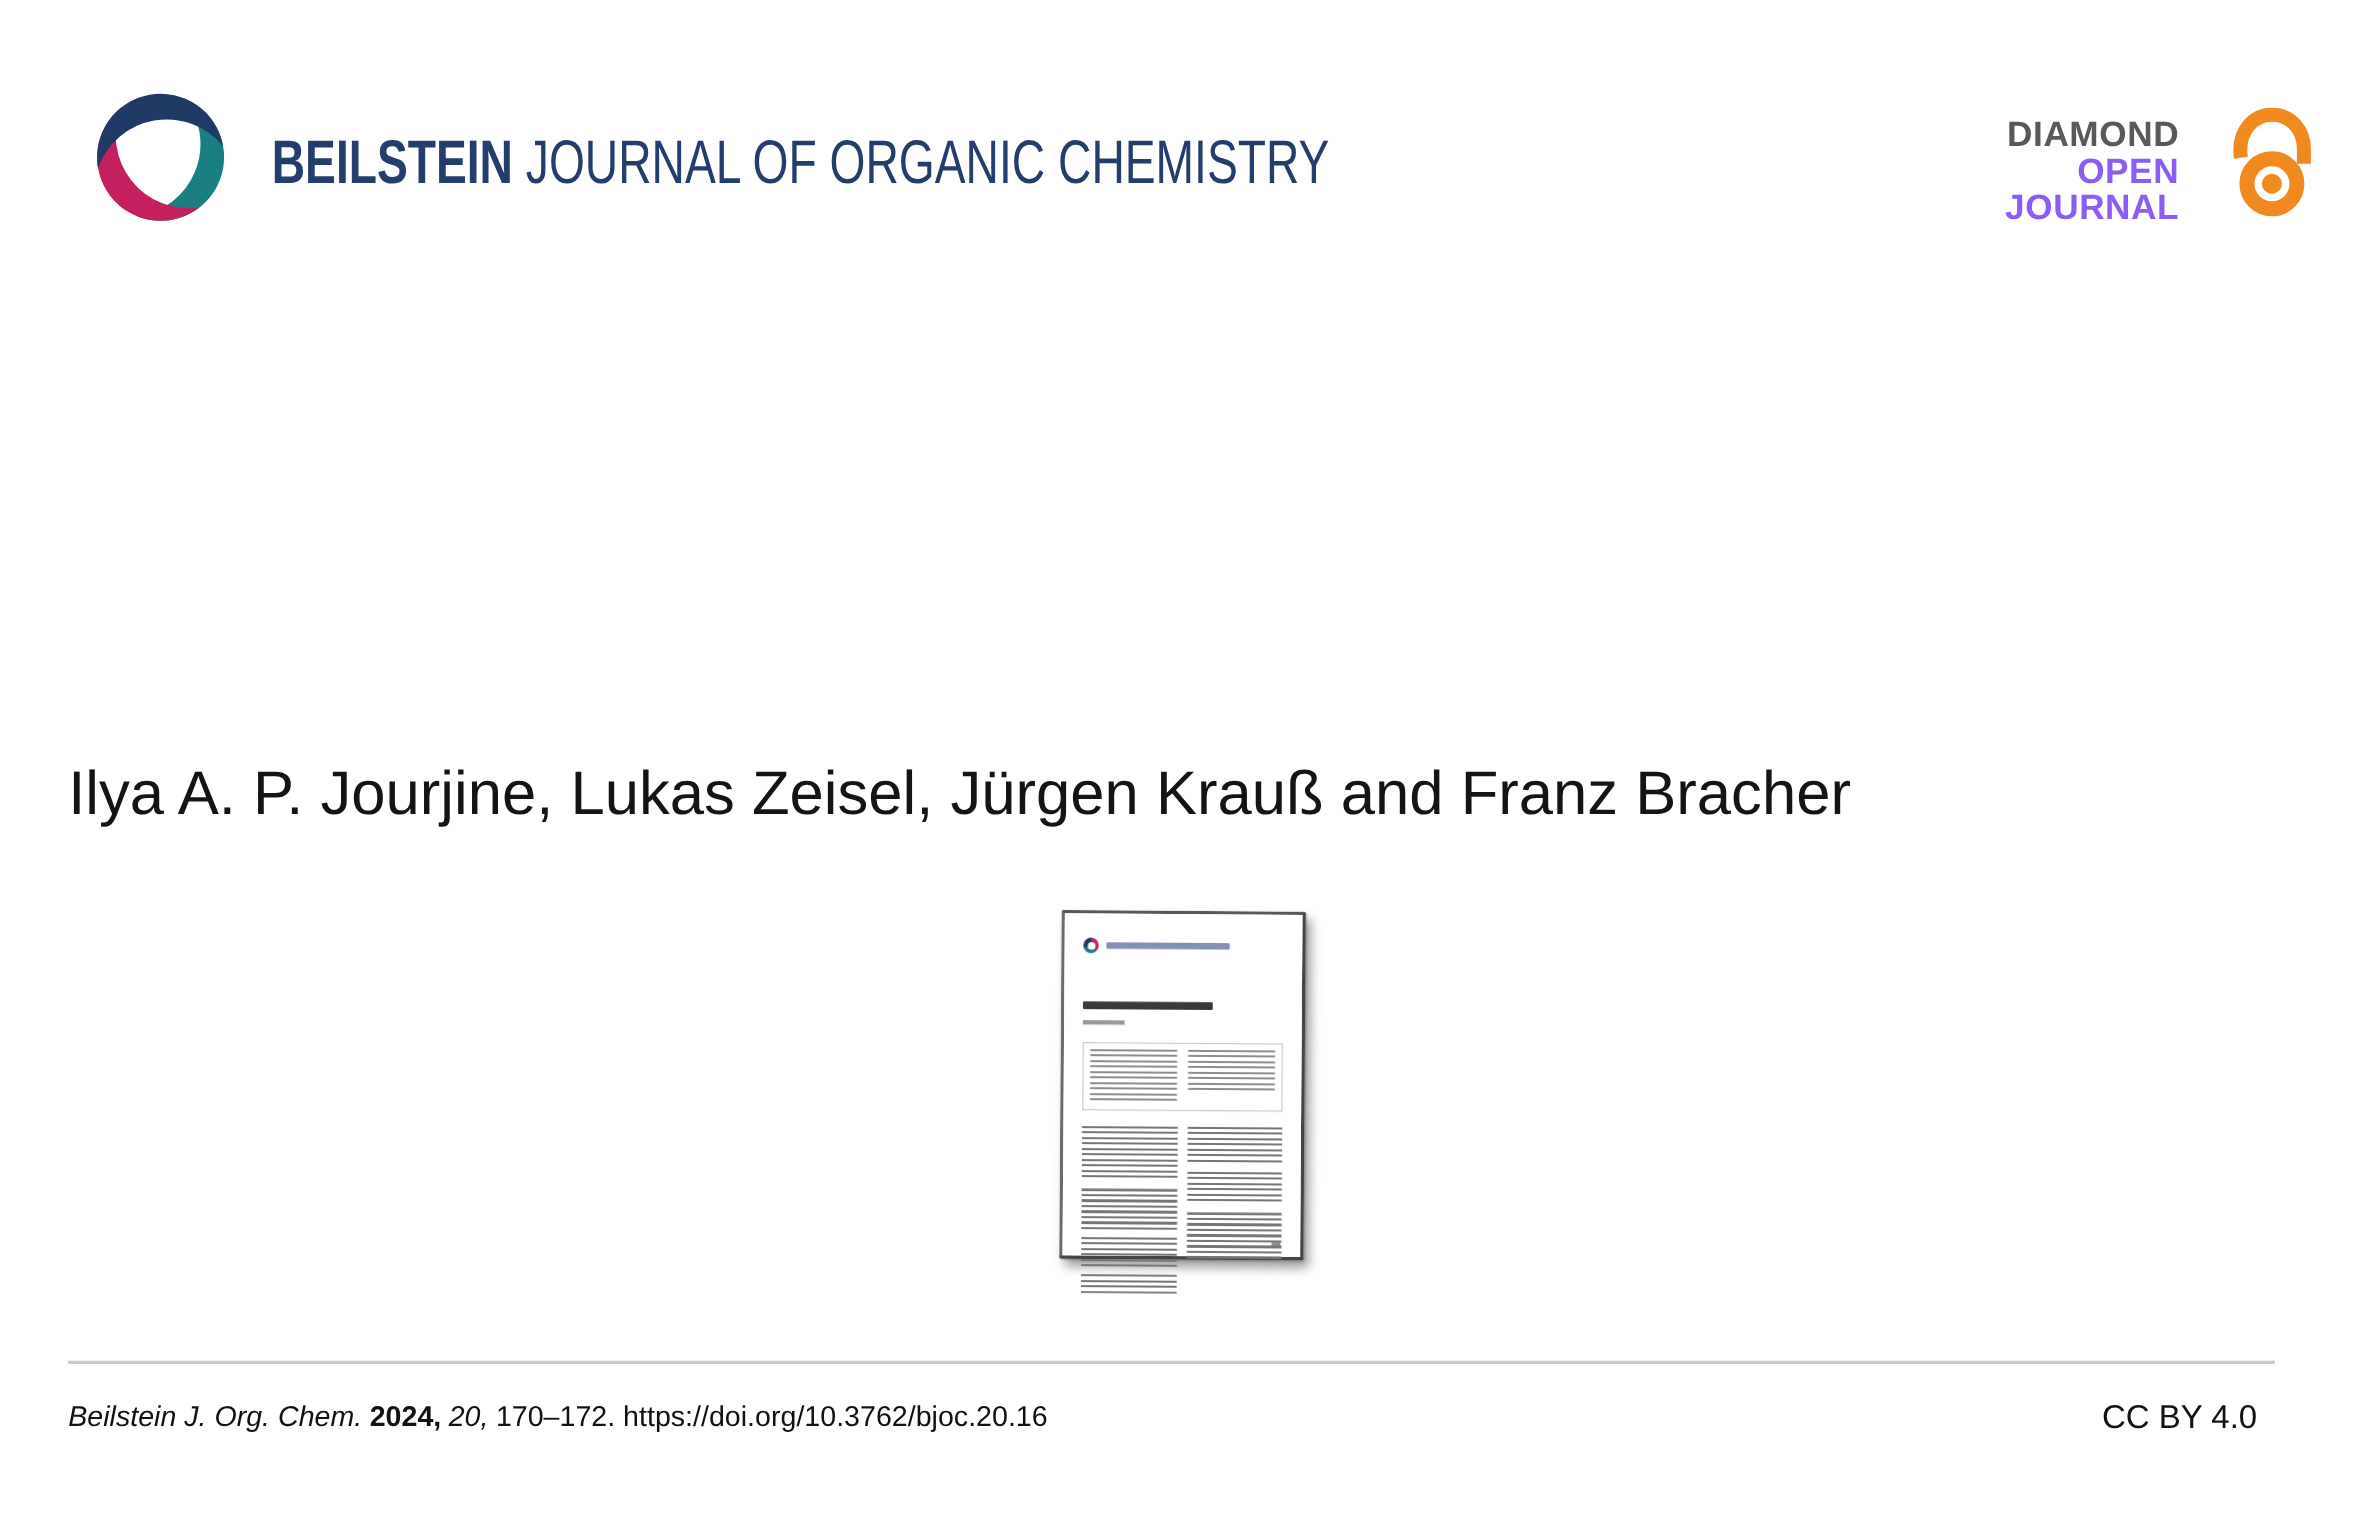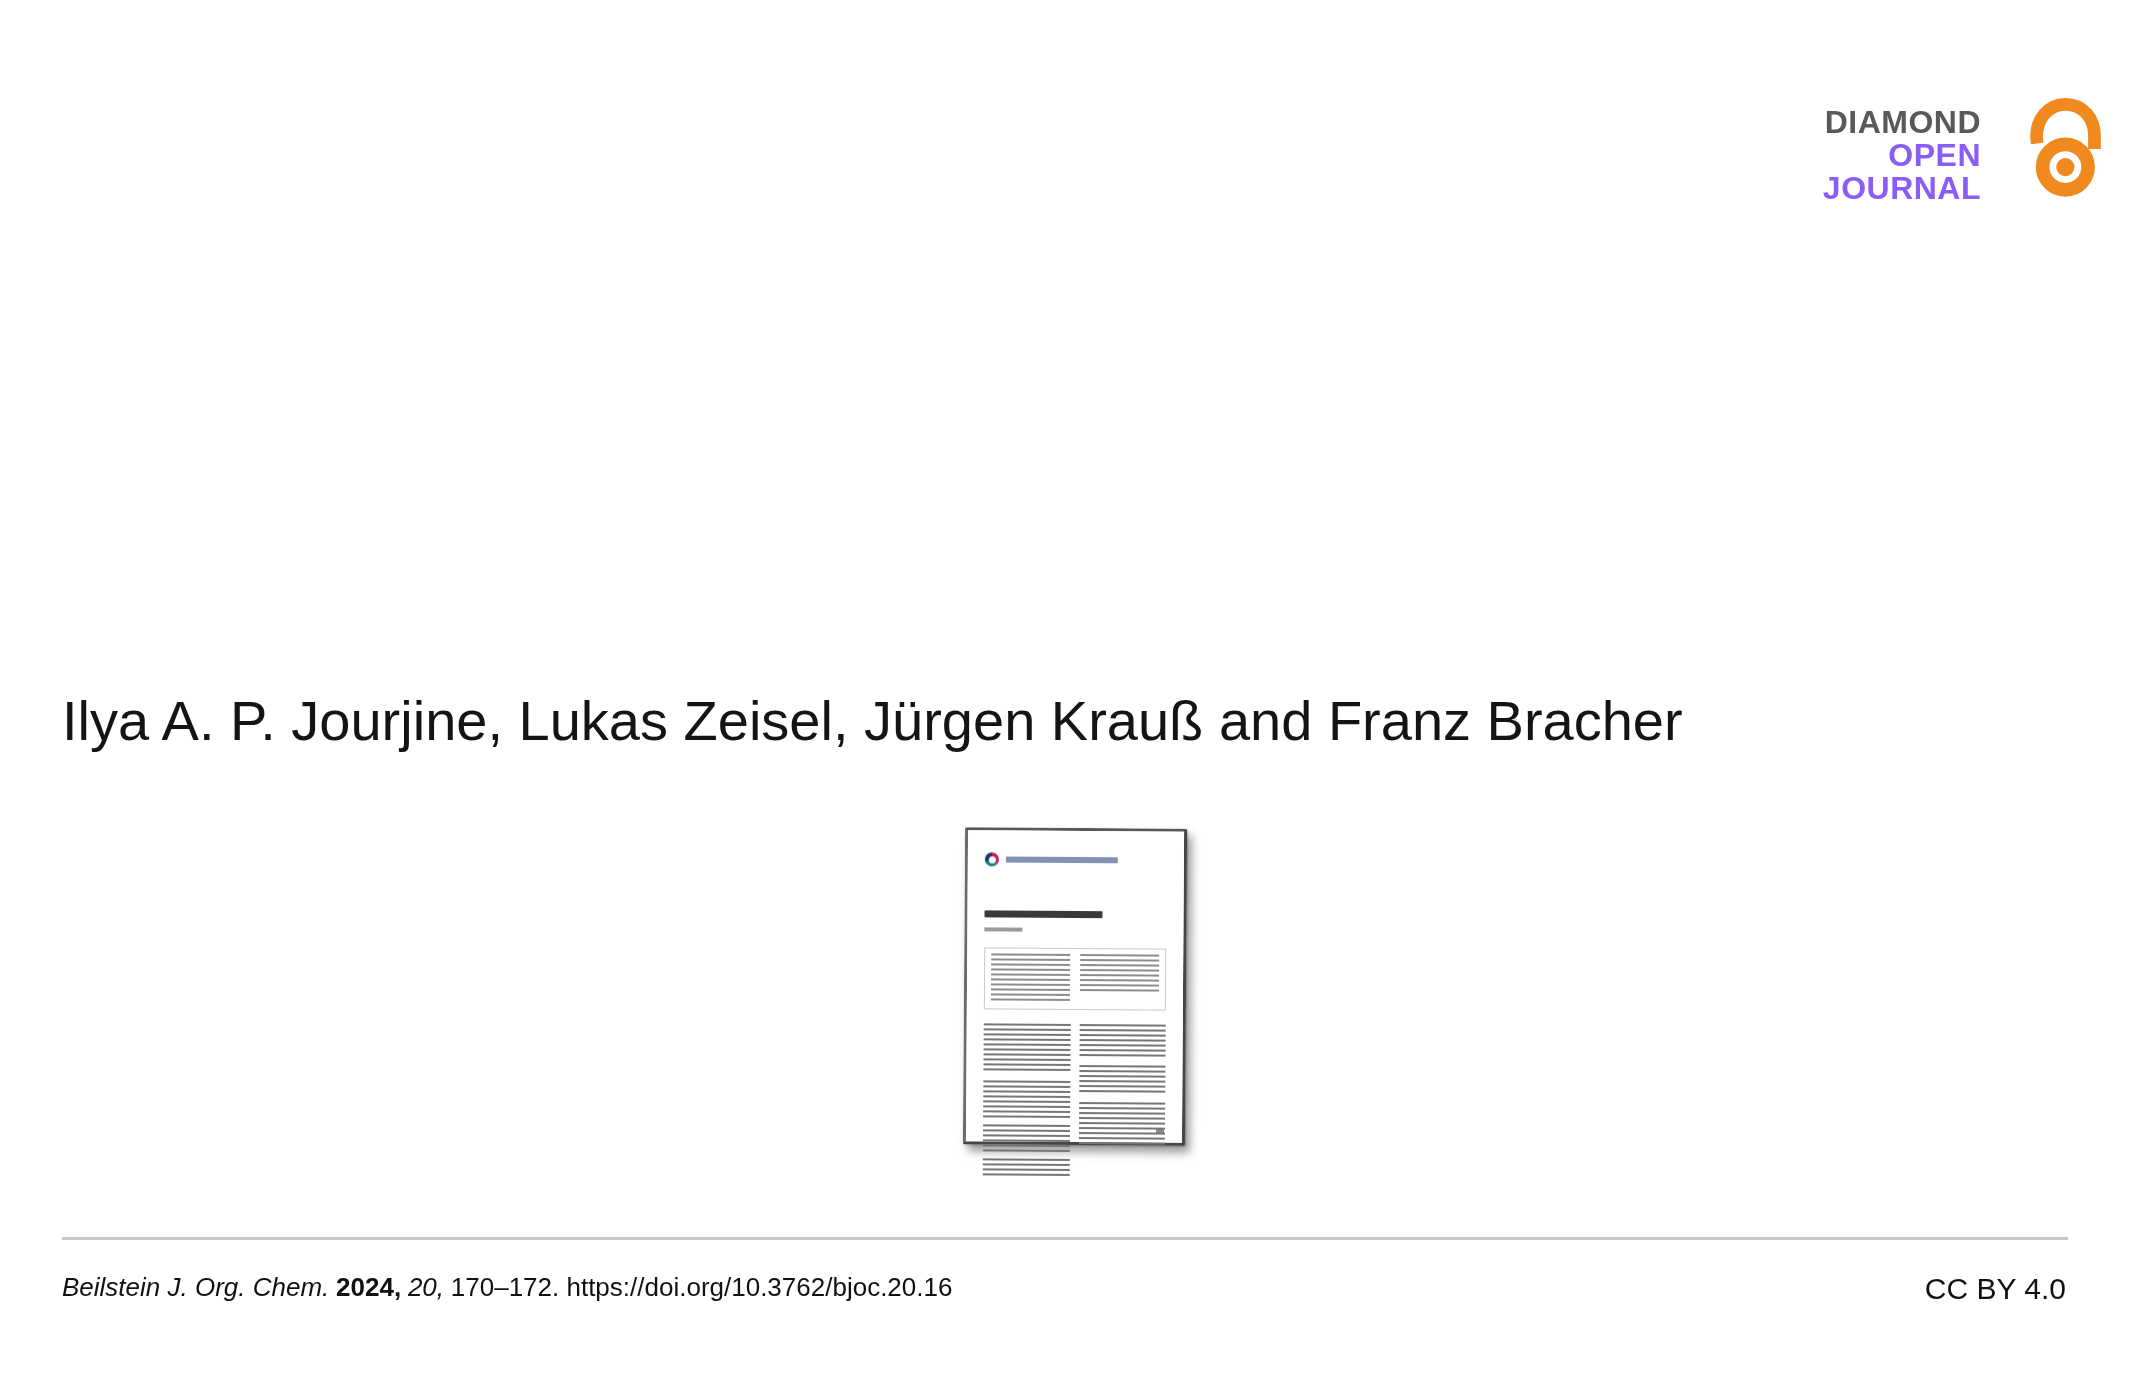--- a/index.html
+++ b/index.html
@@ -64,27 +64,39 @@
   .t-pagenum { position:absolute; right:18px; bottom:10px; width:8px; height:3px; background:#8a8a8a; }
 
   
   .divider { position:absolute; left:62px; right:82px; top:1237px; height:3px; background:#c9c9c9; }
   .citation { position:absolute; left:62px; top:1272px; font-size:26px; color:#111; white-space:nowrap; }
   .citation span { margin-right:0.26em; }
   .citation span:last-child { margin-right:0; }
   .cit-journal { font-style:italic; }
   .cit-year { font-weight:700; }
   .cit-volume { font-style:italic; }
-  .license { position:absolute; right:84px; top:1272px; font-size:30px; color:#111; }
+  .license { position:absolute; right:98px; top:1272px; font-size:30px; color:#111; }
 </style>
 </head>
 <body>
 
 <div class="canvas">
 
+  <div class="brand">
+    <svg class="logo-svg" viewBox="0 0 120 120" aria-hidden="true">
+      <g>
+        <path d="M 5,60 A 55,55 0 0 1 115,60 A 63,63 0 0 0 5,60 Z" fill="#1A7F82" transform="rotate(112,60,60)"></path>
+        <path d="M 5,60 A 55,55 0 0 1 115,60 A 63,63 0 0 0 5,60 Z" fill="#C41F5E" transform="rotate(232,60,60)"></path>
+        <path d="M 5,60 A 55,55 0 0 1 115,60 A 63,63 0 0 0 5,60 Z" fill="#203A68" transform="rotate(-10,60,60)"></path>
+      </g>
+    </svg>
+    <div class="journal-name">
+      <span class="jn-bold">BEILSTEIN</span><span class="jn-light"> JOURNAL OF ORGANIC CHEMISTRY</span>
+    </div>
+  </div>
 
   <div class="oa-badge">
     <div class="oa-lines">
       <div class="oa-diamond">DIAMOND</div>
       <div class="oa-open">OPEN</div>
       <div class="oa-access">JOURNAL</div>
     </div>
     <svg class="oa-lock" viewBox="0 0 100 110" aria-hidden="true">
       <path d="M 26,50 C 22,22 40,7 57,7 C 77,7 89,23 89,41 L 89,56" fill="none" stroke="#F08A1E" stroke-width="14"></path>
       <circle cx="57" cy="76" r="25" fill="none" stroke="#F08A1E" stroke-width="15"></circle>

